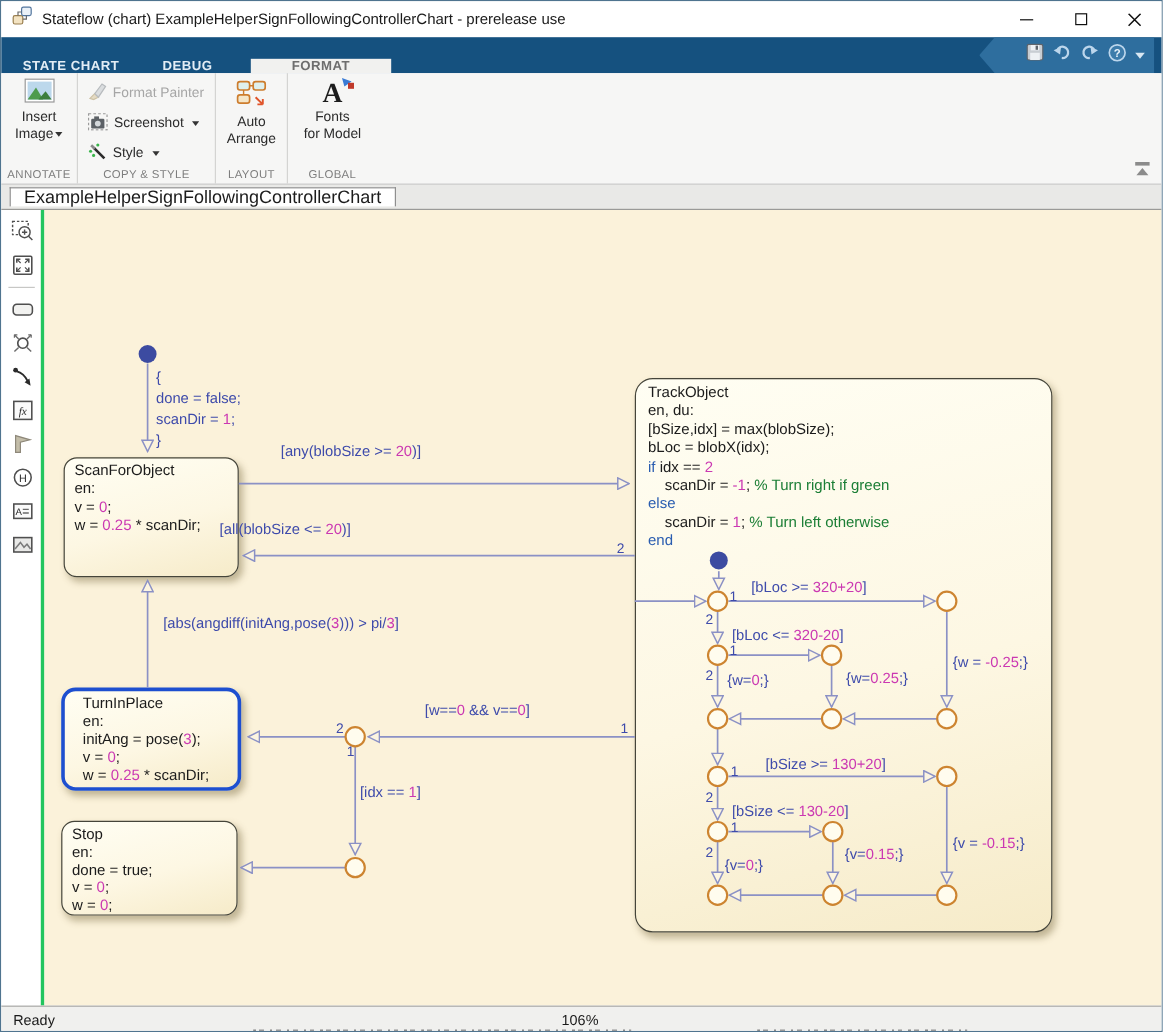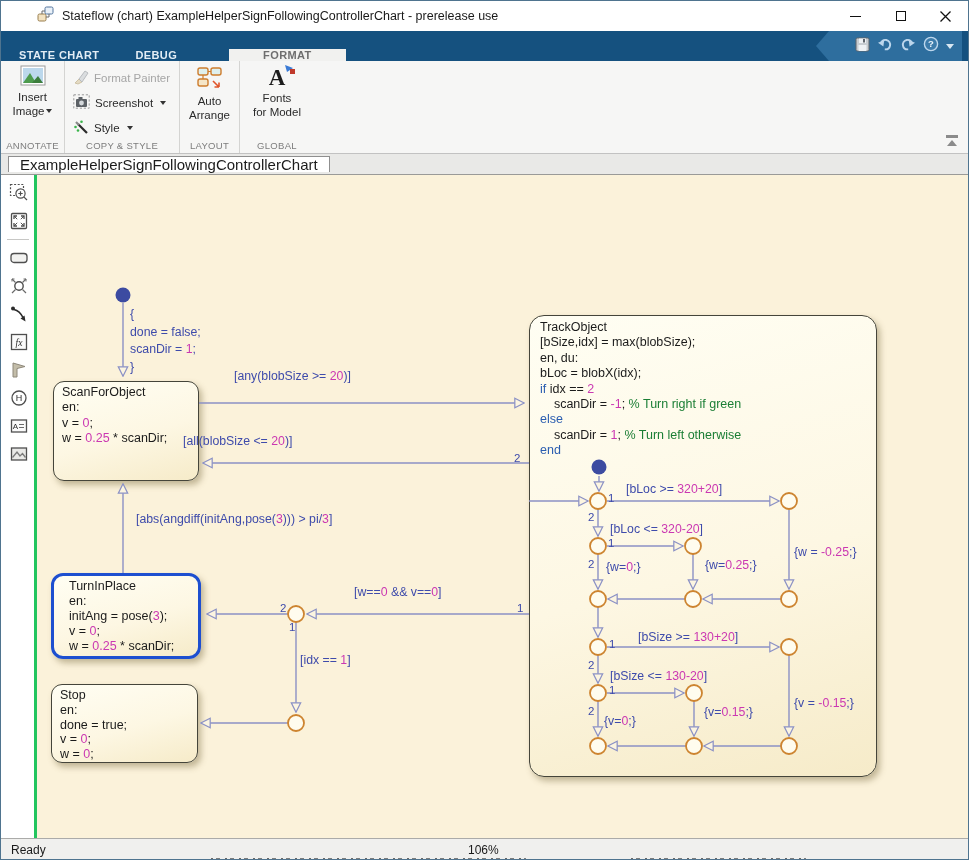--- a/index.html
+++ b/index.html
@@ -1,31 +1,31 @@
 <!DOCTYPE html>
 <html><head>
 <meta charset="utf-8">
 <style>
   * { margin:0; padding:0; box-sizing:border-box; }
   html,body { width:969px; height:860px; font-family:"Liberation Sans", sans-serif; }
   .window { position:relative; width:969px; height:860px; background:#fff; border:1px solid #4f748f; overflow:hidden; }
 
   
-  .titlebar { position:relative; height:30px; background:#fff; display:flex; align-items:center;padding-left:27px; }
+  .titlebar { position:relative; height:30px; background:#fff; display:flex; align-items:center; }
   .titlebar .app-icon { margin:0 8px 0 9px; }
   .titlebar .title-text { font-size:12.5px; color:#1a1a1a; }
   .win-controls { position:absolute; right:0; top:0; height:30px; display:flex; }
   .win-btn { width:45px; height:30px; display:flex; align-items:center; justify-content:center; cursor:default; }
   .glyph-min { width:11px; height:0; border-top:1.4px solid #111; }
   .glyph-max { width:10px; height:10px; border:1.2px solid #111; }
 
   
   .ribbon-tabs { position:relative; height:30px; background:#15517f; display:flex; align-items:flex-end; }
   .rtab { padding:0 18px; display:flex; align-items:center; font-size:11px; font-weight:bold; letter-spacing:.4px; color:#e3edf5; cursor:default; }
-  .rtab.active { background:#f1f1ef; color:#6e6e6e; margin-left:34px; padding:0 34px; }
+  .rtab.active { background:#f1f1ef; color:#6e6e6e; margin-left:14px; padding:0 34px; }
   .quick-access { position:absolute; right:6px; top:0; height:30px; width:146px; background:#2e6e9e;
                   clip-path:polygon(0 50%, 13px 0, 100% 0, 100% 100%, 13px 100%); display:flex; align-items:center; justify-content:flex-end; gap:7px; padding-right:8px; }
   .qa-caret { width:0; height:0; border-left:4px solid transparent; border-right:4px solid transparent; border-top:5px solid #d8e7f2; }
 
   
   .ribbon-body { position:relative; height:93px; background:#f6f6f5; border-bottom:1px solid #c2c2c2; display:flex; }
   .rgroup { position:relative; height:100%; border-right:1px solid #d4d4d2; padding-top:4px; }
   .rgroup .caption { position:absolute; bottom:2px; left:0; right:0; text-align:center; font-size:9.5px; color:#7d7d7d; letter-spacing:.3px; }
   .g-annotate { width:64px; } .g-copystyle { width:115px; } .g-layout { width:60px; } .g-global { width:74px; }
   .bigbtn { display:flex; flex-direction:column; align-items:center; font-size:11.5px; color:#2b2b2b; line-height:14px; cursor:default; }
@@ -309,22 +309,22 @@
             <div class="code-line"><span class="c-k">ScanForObject</span></div>
             <div class="code-line"><span class="c-k">en:</span></div>
             <div class="code-line"><span class="c-k">v = </span><span class="c-m">0</span><span class="c-k">;</span></div>
             <div class="code-line"><span class="c-k">w = </span><span class="c-m">0.25</span><span class="c-k"> * scanDir;</span></div>
           </div>
       </div>
 
       <div class="state big" style="left:492px; top:140px; width:348px; height:462px;">
         <div class="state-code" style="padding-top:4px; padding-left:10px;">
             <div class="code-line"><span class="c-k">TrackObject</span></div>
+            <div class="code-line"><span class="c-k">en, du:</span></div>
             <div class="code-line"><span class="c-k">[bSize,idx] = max(blobSize);</span></div>
-            <div class="code-line"><span class="c-k">en, du:</span></div>
             <div class="code-line"><span class="c-k">bLoc = blobX(idx);</span></div>
             <div class="code-line"><span class="c-b">if</span><span class="c-k"> idx == </span><span class="c-m">2</span></div>
             <div class="code-line"><span class="c-k">    scanDir = </span><span class="c-m">-1</span><span class="c-k">; </span><span class="c-g">% Turn right if green</span></div>
             <div class="code-line"><span class="c-b">else</span></div>
             <div class="code-line"><span class="c-k">    scanDir = </span><span class="c-m">1</span><span class="c-k">; </span><span class="c-g">% Turn left otherwise</span></div>
             <div class="code-line"><span class="c-b">end</span></div>
           </div>
       </div>
 
       <div class="state selected" style="left:14px; top:398px; width:150px; height:86px;">

